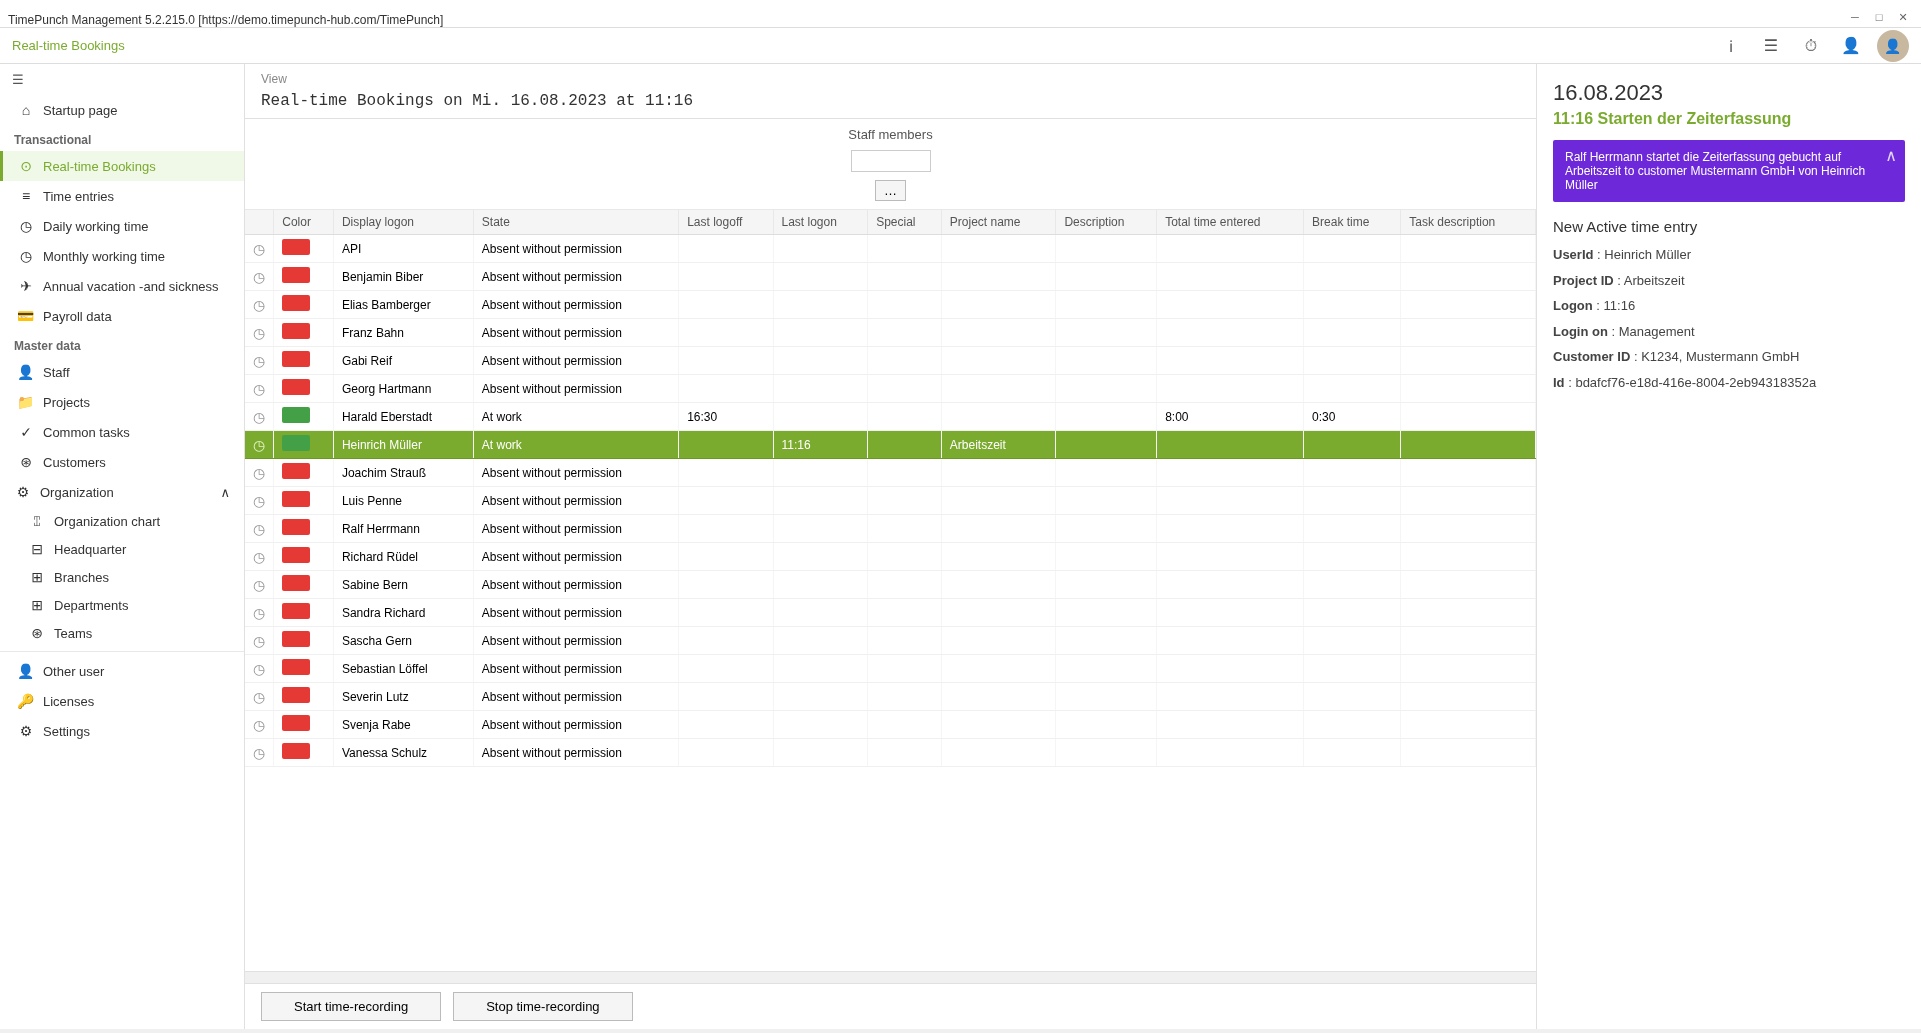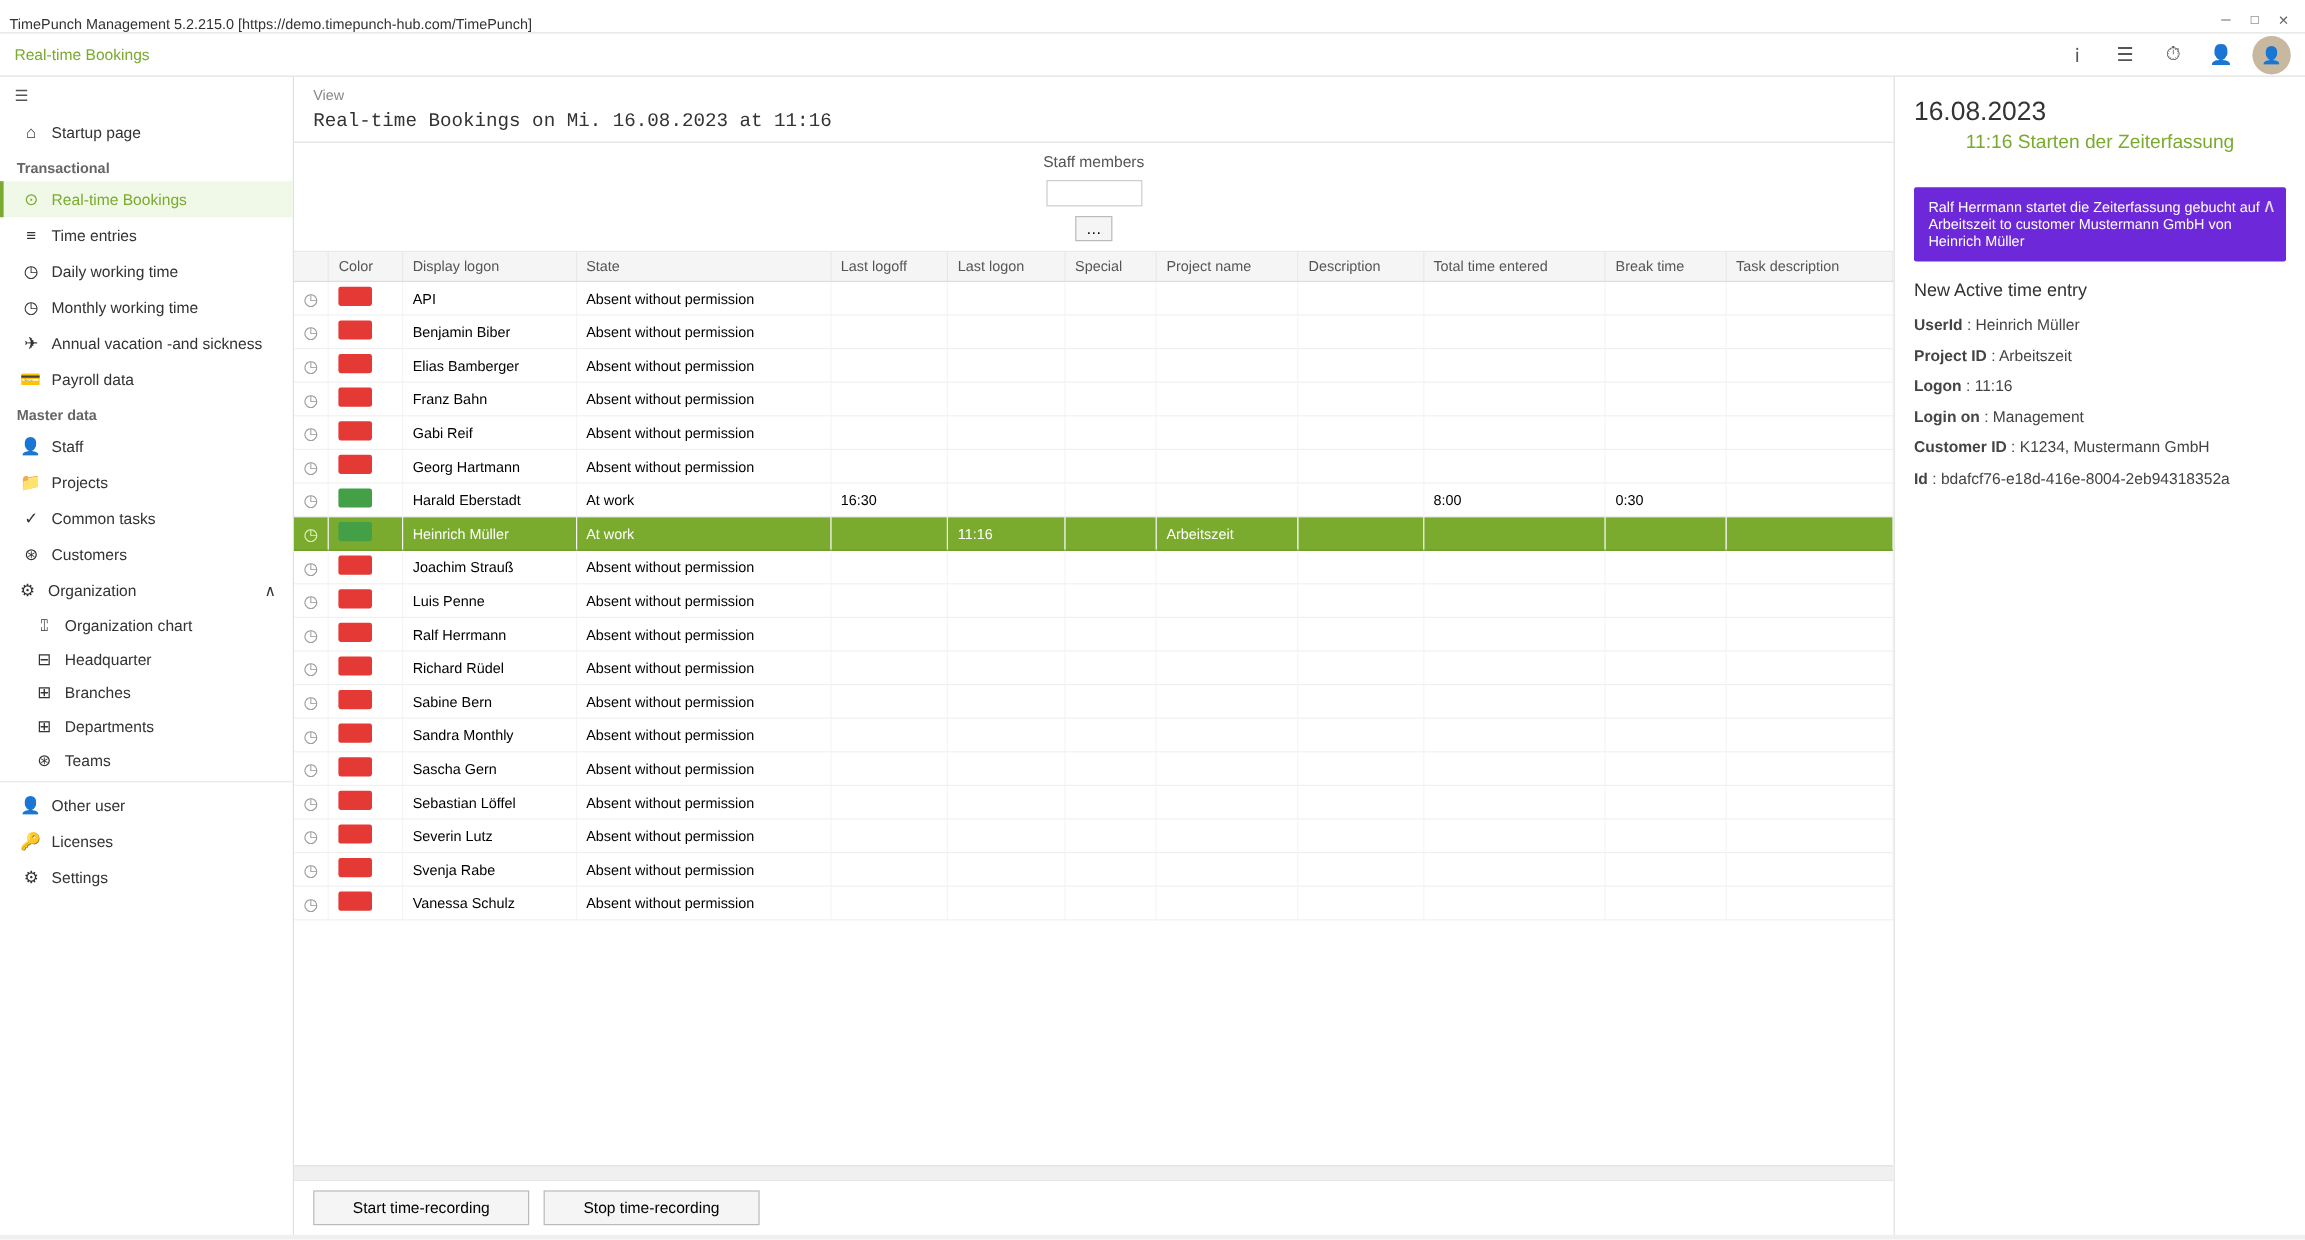--- a/index.html
+++ b/index.html
@@ -123,29 +123,29 @@
     .color-red { background: #e53935; }
     .color-green { background: #43a047; }
     .clock-icon { color: #999; font-size: 14px; }
     tr.highlighted .clock-icon { color: #e0f0c0; }
 
     .content-footer { padding: 8px 16px; border-top: 1px solid #e0e0e0; display: flex; gap: 12px; background: #fff; }
     .footer-btn { padding: 6px 32px; border: 1px solid #bbb; background: #f5f5f5; cursor: pointer; font-size: 13px; }
 
     
     .right-panel {
-      width: 343px;
+      width: 385px;
       background: #fff;
       border-left: 1px solid #e0e0e0;
       padding: 16px;
       flex-shrink: 0;
       overflow-y: auto;
     }
     .rp-date { font-size: 22px; font-weight: 300; color: #333; margin-bottom: 4px; }
-    .rp-action { font-size: 16px; color: #7aab2e; font-weight: 400; margin-bottom: 28px; text-align: center; }
+    .rp-action { font-size: 16px; color: #7aab2e; font-weight: 700; margin-bottom: 12px; }
     .rp-notification {
       background: #6d28d9;
       color: #fff;
       padding: 10px 12px;
       font-size: 12px;
       border-radius: 2px;
       margin-bottom: 16px;
       position: relative;
     }
     .rp-notification-close { position: absolute; top: 6px; right: 8px; cursor: pointer; font-size: 16px; color: rgba(255,255,255,0.8); }
@@ -482,21 +482,21 @@
     <td></td>
     <td></td>
     <td></td>
     <td></td>
     <td></td>
     <td></td>
   </tr>
             <tr>
     <td><span class="clock-icon">◷</span></td>
     <td><span class="color-badge color-red"></span></td>
-    <td>Sandra Monthly</td>
+    <td>Sandra Richard</td>
     <td>Absent without permission</td>
     <td></td>
     <td></td>
     <td></td>
     <td></td>
     <td></td>
     <td></td>
     <td></td>
     <td></td>
   </tr>

